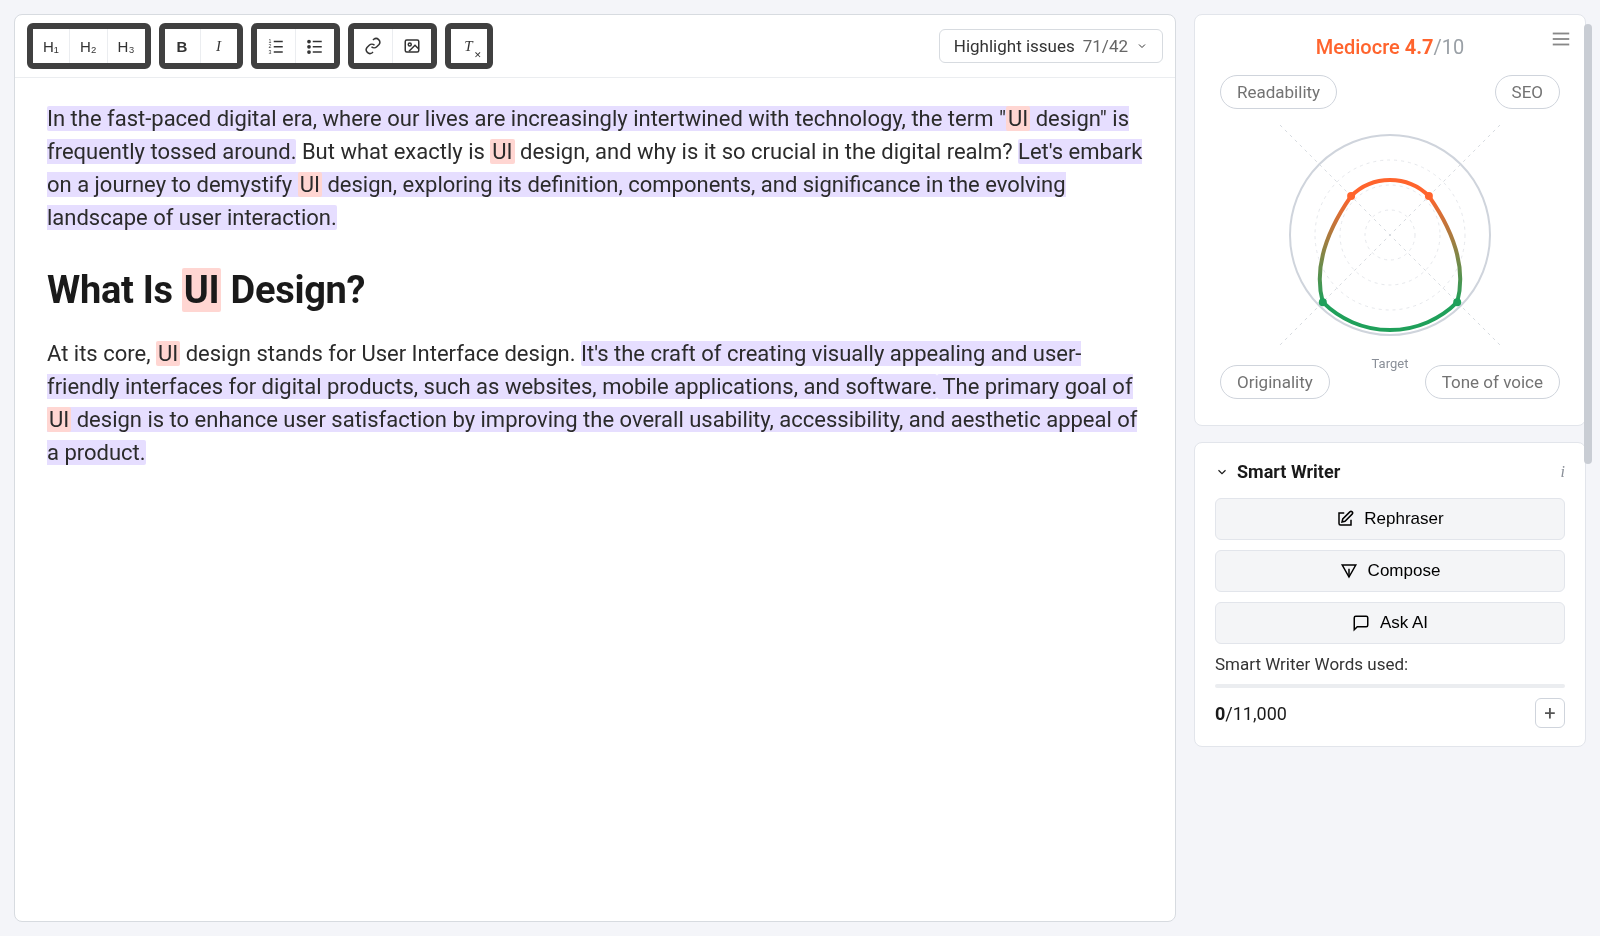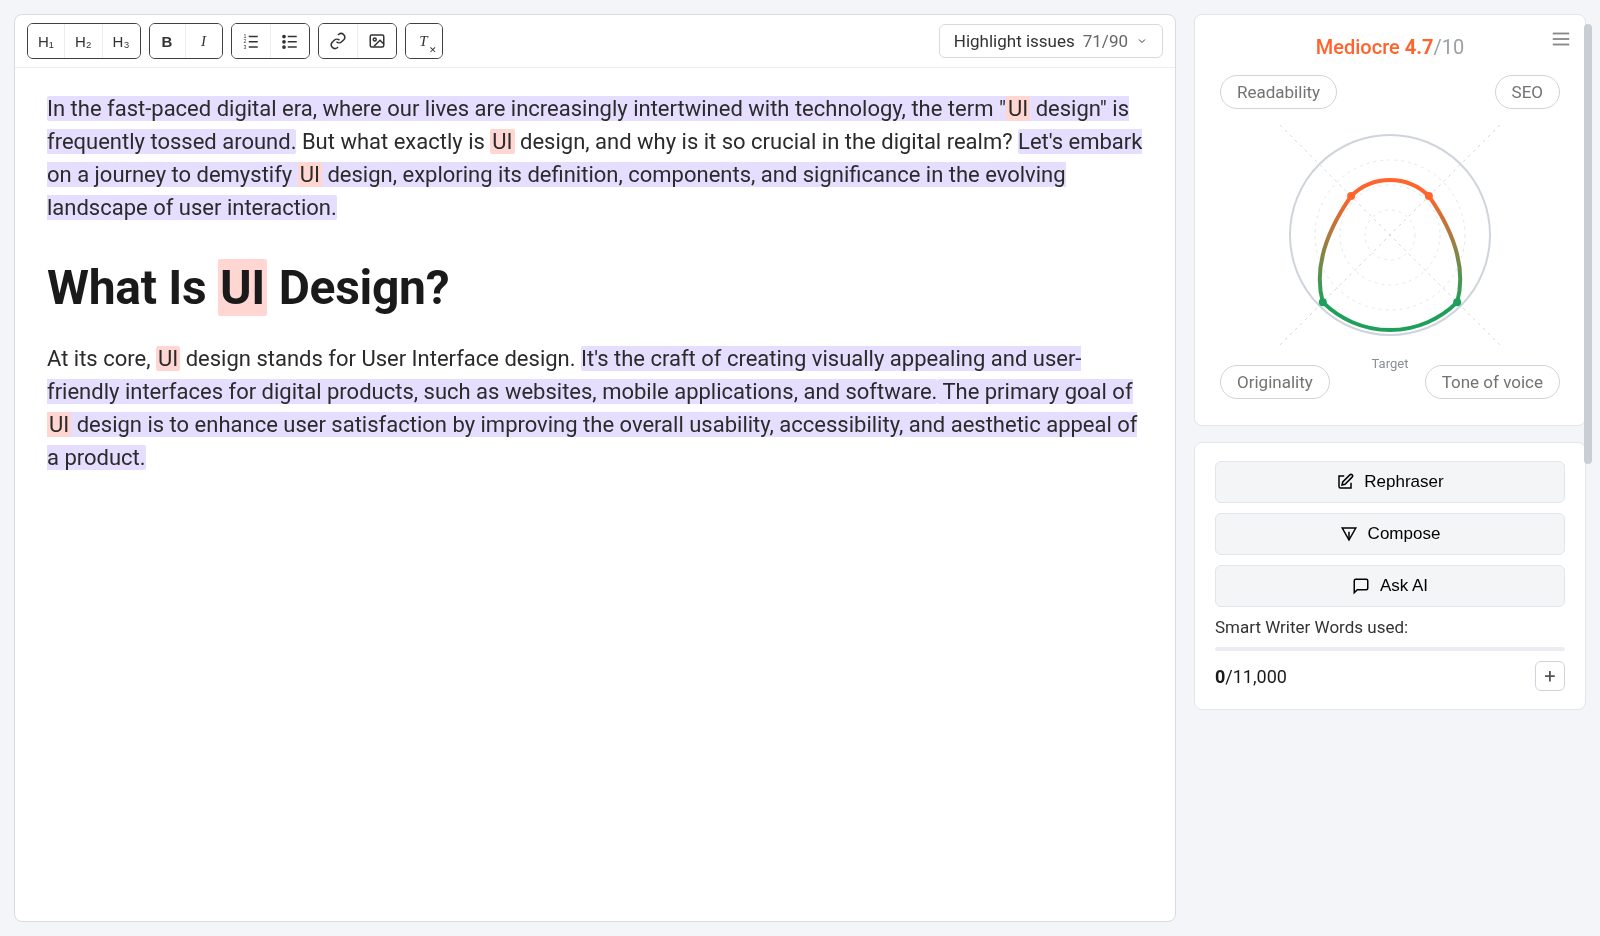--- a/index.html
+++ b/index.html
@@ -1,29 +1,29 @@
 <!DOCTYPE html>
 <html><head>
 <meta charset="utf-8">
 <style>
 * { box-sizing: border-box; margin: 0; padding: 0; }
 body { font-family: -apple-system, BlinkMacSystemFont, "Segoe UI", Roboto, Helvetica, Arial, sans-serif; background: #f4f5f9; color: #1a1a1a; }
 .app { display: flex; gap: 18px; padding: 14px; height: 936px; }
 .editor-panel { flex: 1; background: #fff; border: 1px solid #d7dbe0; border-radius: 8px; display: flex; flex-direction: column; }
 .toolbar { display: flex; align-items: center; padding: 8px 12px; border-bottom: 1px solid #ebedf0; gap: 8px; }
-.tool-group { display: flex; border: 1px solid #404040; border-radius: 6px; overflow: hidden; }
+.tool-group { display: flex; border: 6px solid #404040; border-radius: 6px; overflow: hidden; }
 .tool-btn { background: #fff; border: none; border-right: 1px solid #ebedf0; padding: 6px 10px; font-size: 15px; color: #333; cursor: pointer; display: flex; align-items: center; justify-content: center; min-width: 36px; height: 34px; }
 .tool-btn:last-child { border-right: none; }
 .tool-btn svg { width: 18px; height: 18px; }
 .highlight-issues { margin-left: auto; border: 1px solid #d7dbe0; border-radius: 6px; padding: 6px 14px; display: flex; align-items: center; gap: 8px; font-size: 17px; color: #333; cursor: pointer; }
 .highlight-issues .count { color: #666; }
 .chevron { width: 12px; height: 12px; }
 .content { padding: 24px 32px; overflow-y: auto; line-height: 1.5; }
 .content h1 { font-size: 52px; font-weight: 700; letter-spacing: -0.5px; margin-bottom: 28px; line-height: 1.15; color: #1a1a1a; }
-.content h2 { font-size: 48px; font-weight: 700; margin: 28px 0 18px 0; letter-spacing: -0.3px; color: #1a1a1a; }
+.content h2 { font-size: 38px; font-weight: 700; margin: 28px 0 18px 0; letter-spacing: -0.3px; color: #1a1a1a; }
 .content p { font-size: 22px; color: #2b2b2b; margin-bottom: 12px; }
 .hl-red { background: #ffd6d2; border-radius: 2px; padding: 0 2px; }
 .hl-purple { background: #e6deff; border-radius: 2px; }
 
 .side-panel { width: 392px; display: flex; flex-direction: column; gap: 16px; position: relative; }
 .burger { position: absolute; top: 14px; right: 14px; cursor: pointer; color: #888; z-index: 3; }
 .burger svg { width: 22px; height: 22px; }
 .score-card { background: #fff; border: 1px solid #e2e5eb; border-radius: 8px; padding: 20px 20px 20px 20px; display: flex; flex-direction: column; align-items: center; }
 .score-title { font-size: 20px; color: #ff642d; font-weight: 500; }
 .score-title .val { font-weight: 700; }
@@ -102,21 +102,21 @@
             </svg>
         </button>
       </div>
       <div class="tool-group">
         <button class="tool-btn" style="font-style:italic;font-family:Georgia,serif;position:relative">
           T<span style="position:absolute;right:5px;bottom:3px;font-size:9px;font-style:normal">✕</span>
         </button>
       </div>
       <div class="highlight-issues">
         <span>Highlight issues</span>
-        <span class="count">71/90</span>
+        <span class="count">71/42</span>
         <svg class="chevron" viewBox="0 0 24 24" fill="none" stroke="currentColor" stroke-width="2">
             <polyline points="6 9 12 15 18 9"></polyline>
           </svg>
       </div>
     </div>
 
     <div class="content">
       <p>
         <span class="hl-purple"><span>In the fast-paced digital era, where our lives are increasingly intertwined with technology, the term "</span><span class="hl-red">UI</span><span> design" is frequently tossed around.</span></span><span> But what exactly is </span><span class="hl-red">UI</span><span> design, and why is it so crucial in the digital realm? </span><span class="hl-purple"><span>Let's embark on a journey to demystify </span><span class="hl-red">UI</span><span> design, exploring its definition, components, and significance in the evolving landscape of user interaction.</span></span>
       </p>
@@ -174,20 +174,27 @@
 
           <circle cx="-38.9" cy="-38.9" r="4" fill="#ff642d"></circle>
           <circle cx="38.9" cy="-38.9" r="4" fill="#ff642d"></circle>
           <circle cx="67.2" cy="67.2" r="4" fill="#1fa05a"></circle>
           <circle cx="-67.2" cy="67.2" r="4" fill="#1fa05a"></circle>
         </svg>
       </div>
     </div>
 
     <div class="smart-card">
+      <div class="smart-head">
+        <svg width="14" height="14" viewBox="0 0 24 24" fill="none" stroke="currentColor" stroke-width="2">
+            <polyline points="6 9 12 15 18 9"></polyline>
+          </svg>
+        <span class="title">Smart Writer</span>
+        <span class="info-i">i</span>
+      </div>
       <button class="smart-btn">
         <svg viewBox="0 0 24 24" fill="none" stroke="currentColor" stroke-width="2">
             <path d="M11 4H4v14a2 2 0 0 0 2 2h14v-7"></path>
             <path d="M18.5 2.5a2.1 2.1 0 0 1 3 3L12 15l-4 1 1-4 9.5-9.5z"></path>
           </svg>
         <span>Rephraser</span>
       </button>
       <button class="smart-btn">
         <svg viewBox="0 0 24 24" fill="none" stroke="currentColor" stroke-width="2">
             <path d="M12 20l9-16H3l9 16z"></path>

